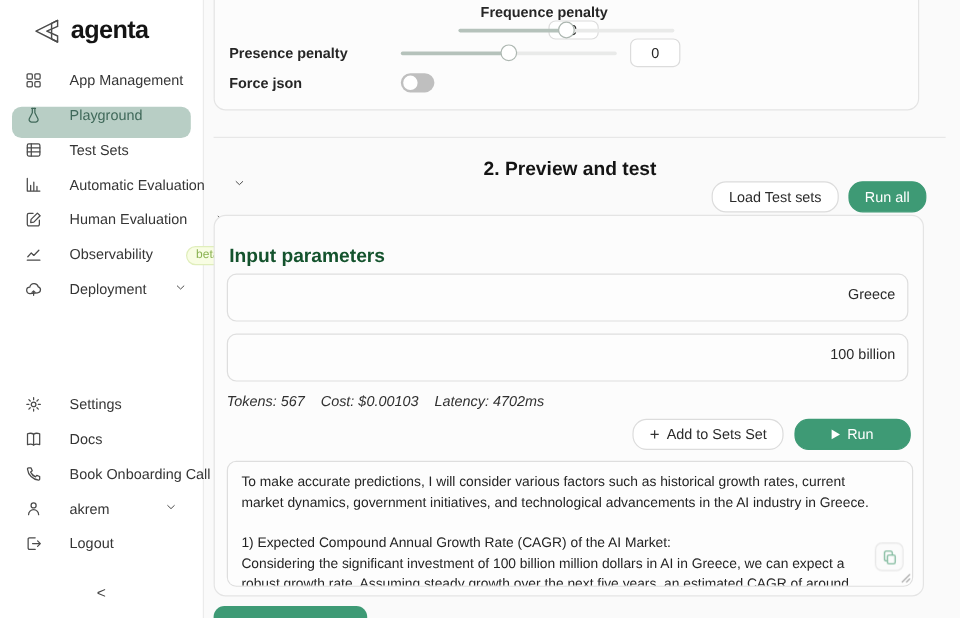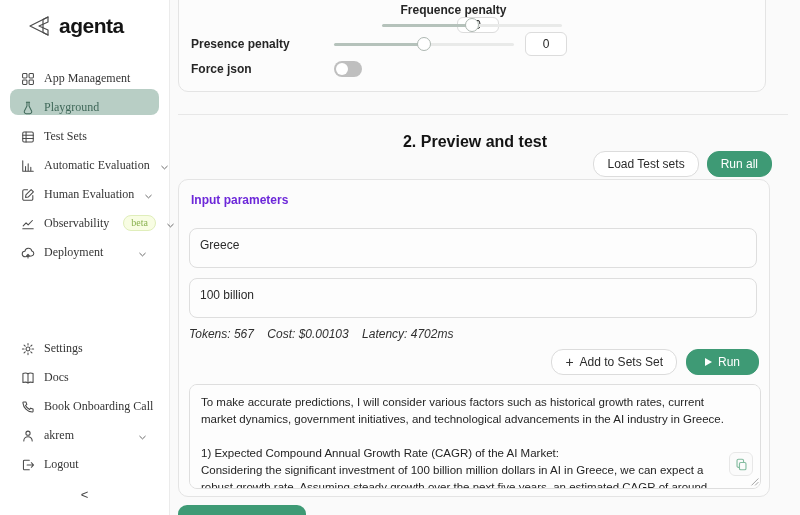--- a/index.html
+++ b/index.html
@@ -6,22 +6,22 @@
   html,body { width:800px; height:515px; overflow:hidden; }
   body { font-family:"Liberation Sans","DejaVu Sans",sans-serif; background:#fafafa; color:#1f1f1f; }
   .screen { position:relative; width:800px; height:515px; overflow:hidden; }
 
   
   .sidebar { position:absolute; left:0; top:0; width:170px; height:515px; background:#ffffff;
              border-right:1px solid #ebebeb; display:flex; flex-direction:column; }
   .logo { display:flex; align-items:flex-end; gap:7px; padding:14px 0 12px 26px; }
   .logo-text { font-size:21px; font-weight:700; letter-spacing:-0.5px; color:#141414; }
   .nav { padding:10px 10px 0 10px; }
-  .nav-item { display:flex; align-items:flex-end; gap:9px; height:26px; margin-bottom:3px;
-              padding:0 11px; border-radius:8px; font-size:12px; color:#353535; cursor:pointer;font-family:Liberation Serif, serif; }
+  .nav-item { display:flex; align-items:flex-start; gap:23px; height:26px; margin-bottom:3px;
+              padding:0 11px; border-radius:8px; font-size:12px; color:#353535; cursor:pointer; }
   .nav-item svg { flex:none; }
   .nav-item.active { background:#b8cec5; color:#40695a; font-weight:500; }
   .nav-item.active svg { stroke:#40695a; }
   .nav-label { white-space:nowrap; }
   .chev { margin-left:auto; }
   .beta-badge { margin-left:5px; font-size:10px; line-height:14px; padding:0 7px; border-radius:9px;
                 background:#f8fde3; border:1px solid #e0eebb; color:#8ab251; }
   .nav-footer { margin-top:auto; padding:0 10px; }
   .collapse-row { padding:10px 0 12px 0; text-align:center; }
   .collapse-btn { display:inline-block; width:60px; text-align:center; font-size:13px; color:#444; cursor:pointer; }
@@ -52,24 +52,24 @@
   .section-head { position:absolute; left:8px; right:28px; top:133px; height:27px; display:flex; align-items:center;flex-direction:column; }
   .section-title { font-size:16px; font-weight:700; color:#141414; }
   .head-buttons { margin-left:auto; display:flex; gap:8px; }
   .btn { display:inline-flex; align-items:center; justify-content:center; gap:6px; height:26px;
          border-radius:12px; font-size:12px; cursor:pointer; padding:0 13px; white-space:nowrap; }
   .btn-outline { background:#fff; border:1px solid #dcdcdc; color:#2b2b2b; }
   .btn-green { background:#3e9a75; border:1px solid #3e9a75; color:#ffffff; }
 
   
   .preview-card { left:8px; width:592px; top:179px; height:318px; }
-  .card-title { position:absolute; left:12px; top:13px; font-size:12px; font-weight:700; color:#6d28d9; }
+  .card-title { position:absolute; left:12px; top:25px; font-size:16px; font-weight:700; color:#14532d; }
   .param-input { position:absolute; left:10px; width:calc(100% - 22px); height:40px; resize:none;
                  border:1px solid #dedede; border-radius:8px; background:#fdfdfd; padding:9px 10px;
-                 font-size:12px; color:#2b2b2b; font-family:inherit; outline:none; }
+                 font-size:12px; color:#2b2b2b; font-family:inherit; outline:none;text-align:right; }
   .inp-1 { top:48px; }
   .inp-2 { top:98px; }
   .stats { position:absolute; left:10px; top:147px; font-size:12px; color:#303030; }
   .stats span { margin-right:10px;font-style:italic; }
   .actions { position:absolute; right:10px; top:169px; display:flex; gap:9px; }
   .play-tri { width:0; height:0; border-left:7px solid #ffffff; border-top:4.5px solid transparent; border-bottom:4.5px solid transparent; }
   .plus-glyph { font-size:14px; line-height:1; color:#333; }
   .output-wrap { position:absolute; left:10px; right:8px; top:204px; height:105px; }
   .output-area { width:100%; height:100%; resize:none; border:1px solid #dedede; border-radius:8px;
                  background:#fdfdfd; padding:9px 34px 9px 11px; font-size:11.5px; line-height:17px;
@@ -309,21 +309,21 @@
         <span>Tokens: 567</span>
         <span>Cost: $0.00103</span>
         <span>Latency: 4702ms</span>
       </div>
 
       <div class="actions">
         <div class="btn btn-outline">
           <span class="plus-glyph">+</span>
           <span>Add to Sets Set</span>
         </div>
-        <div class="btn btn-green" style="padding:0 18px;justify-content:flex-end;">
+        <div class="btn btn-green" style="padding:0 30px;justify-content:flex-end;">
           <span class="play-tri"></span>
           <span>Run</span>
         </div>
       </div>
 
       <div class="output-wrap">
         <textarea class="output-area" style="">To make accurate predictions, I will consider various factors such as historical growth rates, current market dynamics, government initiatives, and technological advancements in the AI industry in Greece.
 
 1) Expected Compound Annual Growth Rate (CAGR) of the AI Market:
 Considering the significant investment of 100 billion million dollars in AI in Greece, we can expect a robust growth rate. Assuming steady growth over the next five years, an estimated CAGR of around 30% to 35% could be anticipated.</textarea>

